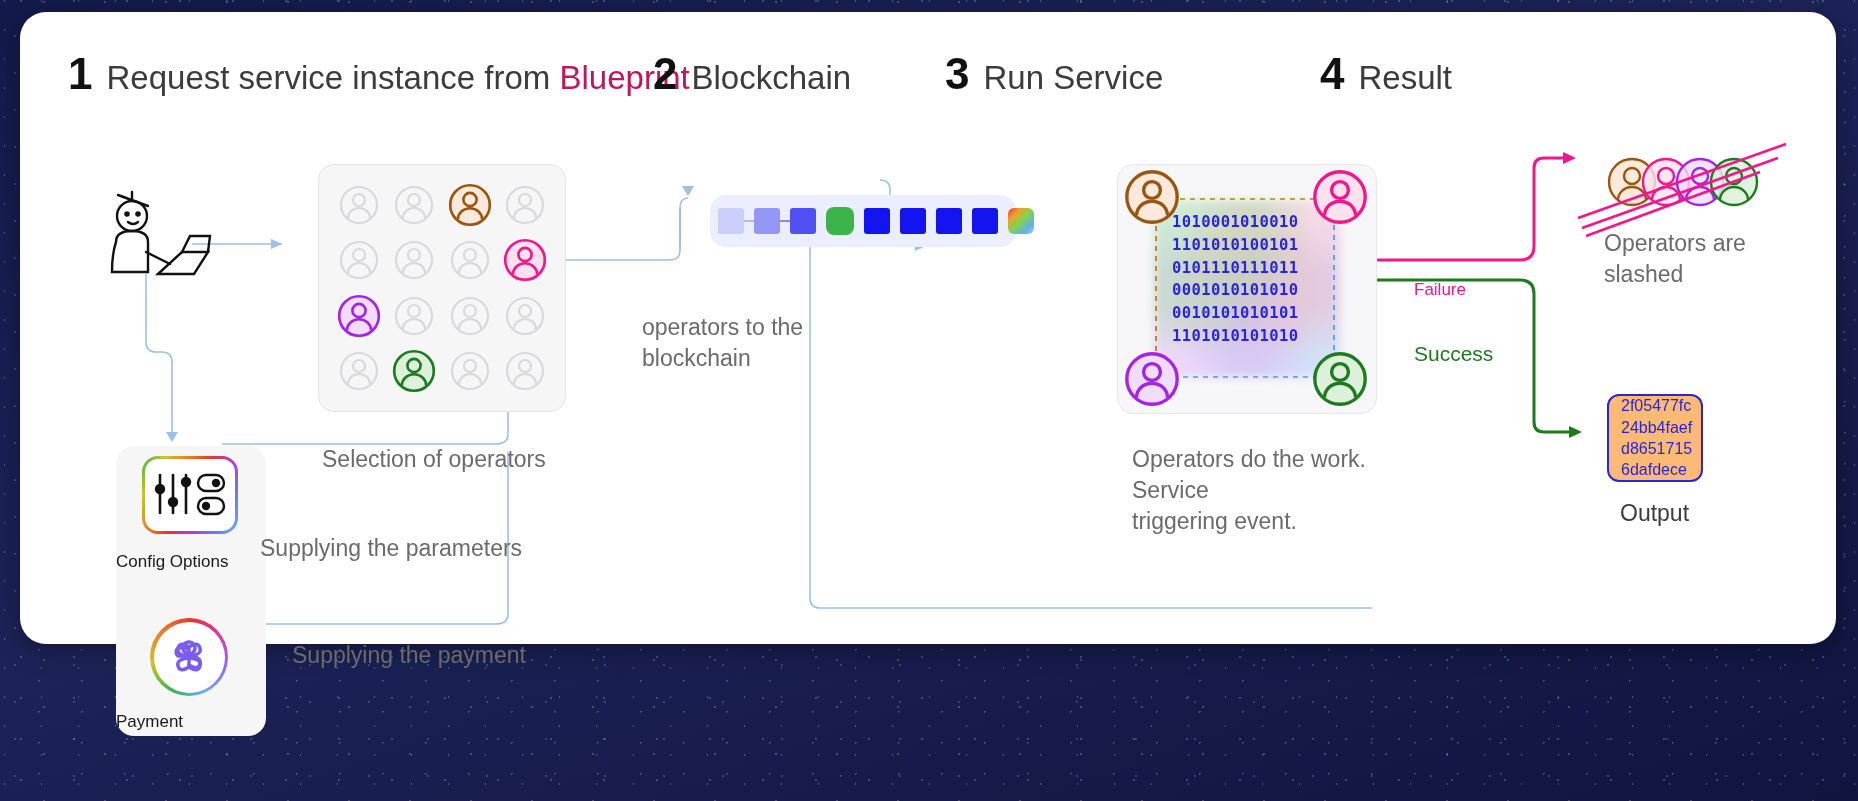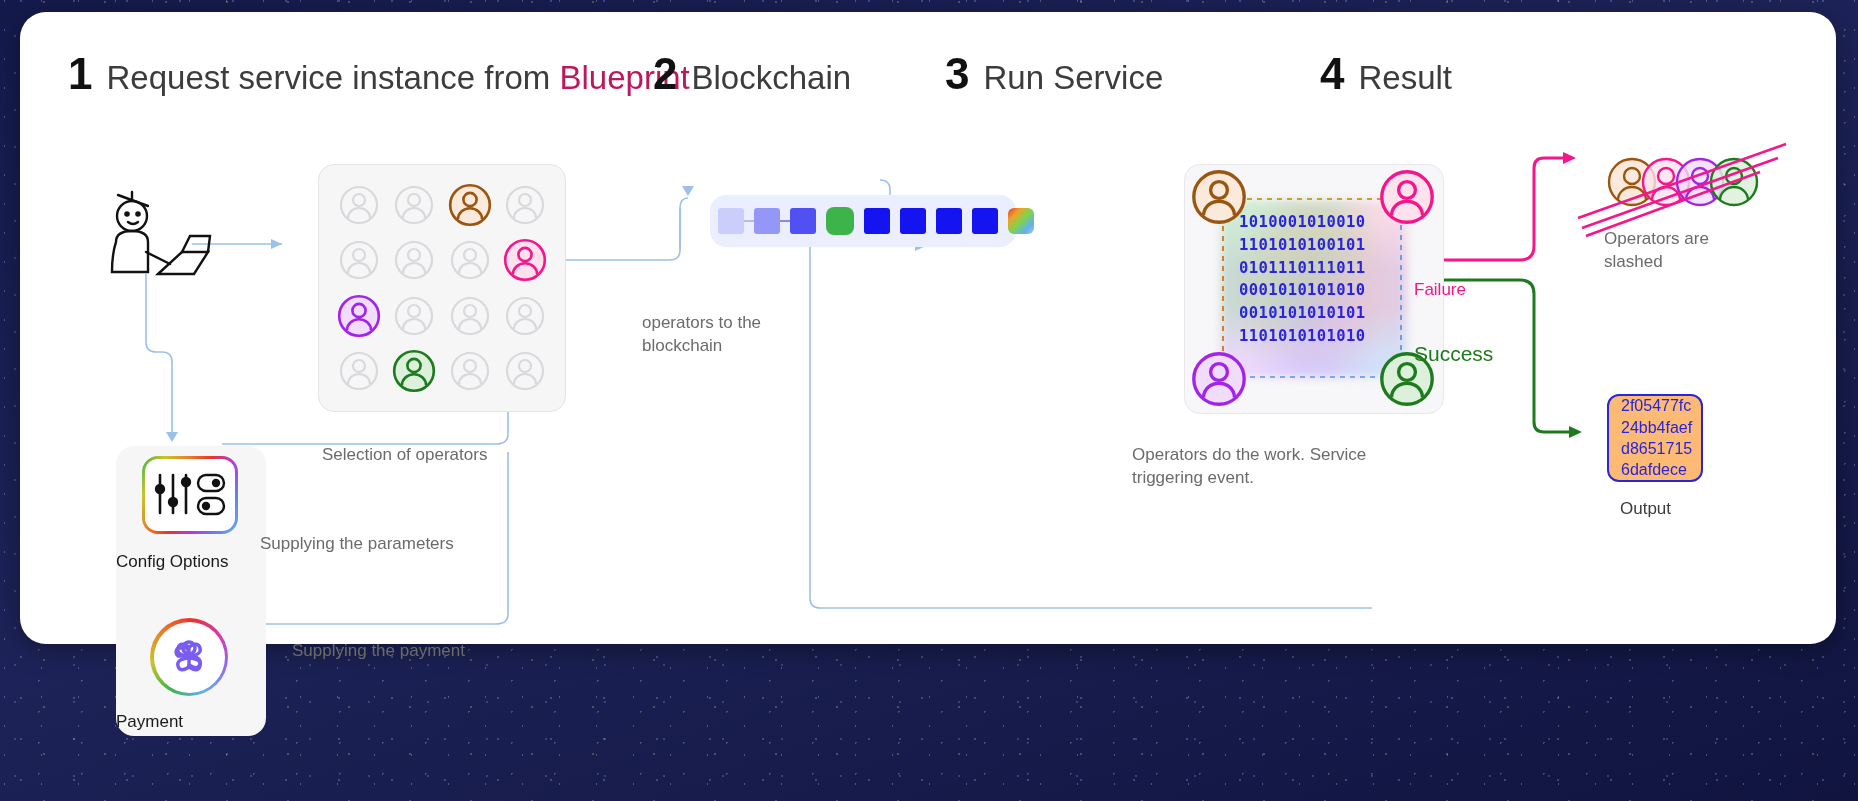--- a/index.html
+++ b/index.html
@@ -28,37 +28,37 @@
   
   .person{position:absolute;left:78px;top:178px;width:140px;height:110px;}
 
   
   .grid-panel{position:absolute;left:298px;top:152px;width:248px;height:248px;
               background:#f6f6f7;border:1px solid #e4e4e7;border-radius:16px;
               display:grid;grid-template-columns:repeat(4,1fr);grid-template-rows:repeat(4,1fr);
               padding:12px;box-sizing:border-box;}
   .cell{display:flex;align-items:center;justify-content:center;}
 
-  .cap{position:absolute;font-size:17px;color:#6b6b6b;line-height:1.35;}
+  .cap{position:absolute;font-size:23px;color:#6b6b6b;line-height:1.35;}
 
   
   .chain{position:absolute;left:698px;top:192px;width:290px;height:34px;
          display:flex;align-items:center;}
   .chain-glow{position:absolute;left:-8px;top:-9px;width:306px;height:52px;border-radius:16px;
               background:#ebeefc;}
   .blk{position:relative;width:26px;height:26px;border-radius:3px;background:#1414f0;flex:none;}
   .blk.g{background:#3cb44a;border-radius:8px;width:28px;height:28px;}
   .blk.grad{background:linear-gradient(135deg,#e8342a 0%,#f0a02a 25%,#7fd44a 50%,#63b0ee 78%,#a6c8f0 100%);
             border-radius:6px;}
   .lnk{height:2px;flex:none;width:10px;background:#3a3ac8;}
   .lnk.green{background:#3cb44a;}
   .lnk.pink{background:#f4168a;}
 
   
-  .svc{position:absolute;left:1164px;top:152px;width:258px;height:248px;
+  .svc{position:absolute;left:1097px;top:152px;width:258px;height:248px;
        background:#f7f7f9;border:1px solid #e7e7ec;border-radius:16px;}
   .svc-glow{position:absolute;left:36px;top:36px;width:186px;height:176px;border-radius:14px;
      background:
        radial-gradient(circle at 12% 12%, rgba(140,220,150,.38) 0 38%, transparent 62%),
        radial-gradient(circle at 88% 12%, rgba(255,170,200,.38) 0 38%, transparent 62%),
        radial-gradient(circle at 12% 88%, rgba(225,170,255,.40) 0 38%, transparent 62%),
        radial-gradient(circle at 88% 88%, rgba(150,195,245,.40) 0 38%, transparent 62%),
        radial-gradient(circle at 50% 50%, rgba(255,225,190,.55) 0 45%, transparent 70%);
      filter:blur(5px);}
   .binary{position:absolute;left:54px;top:46px;width:172px;

